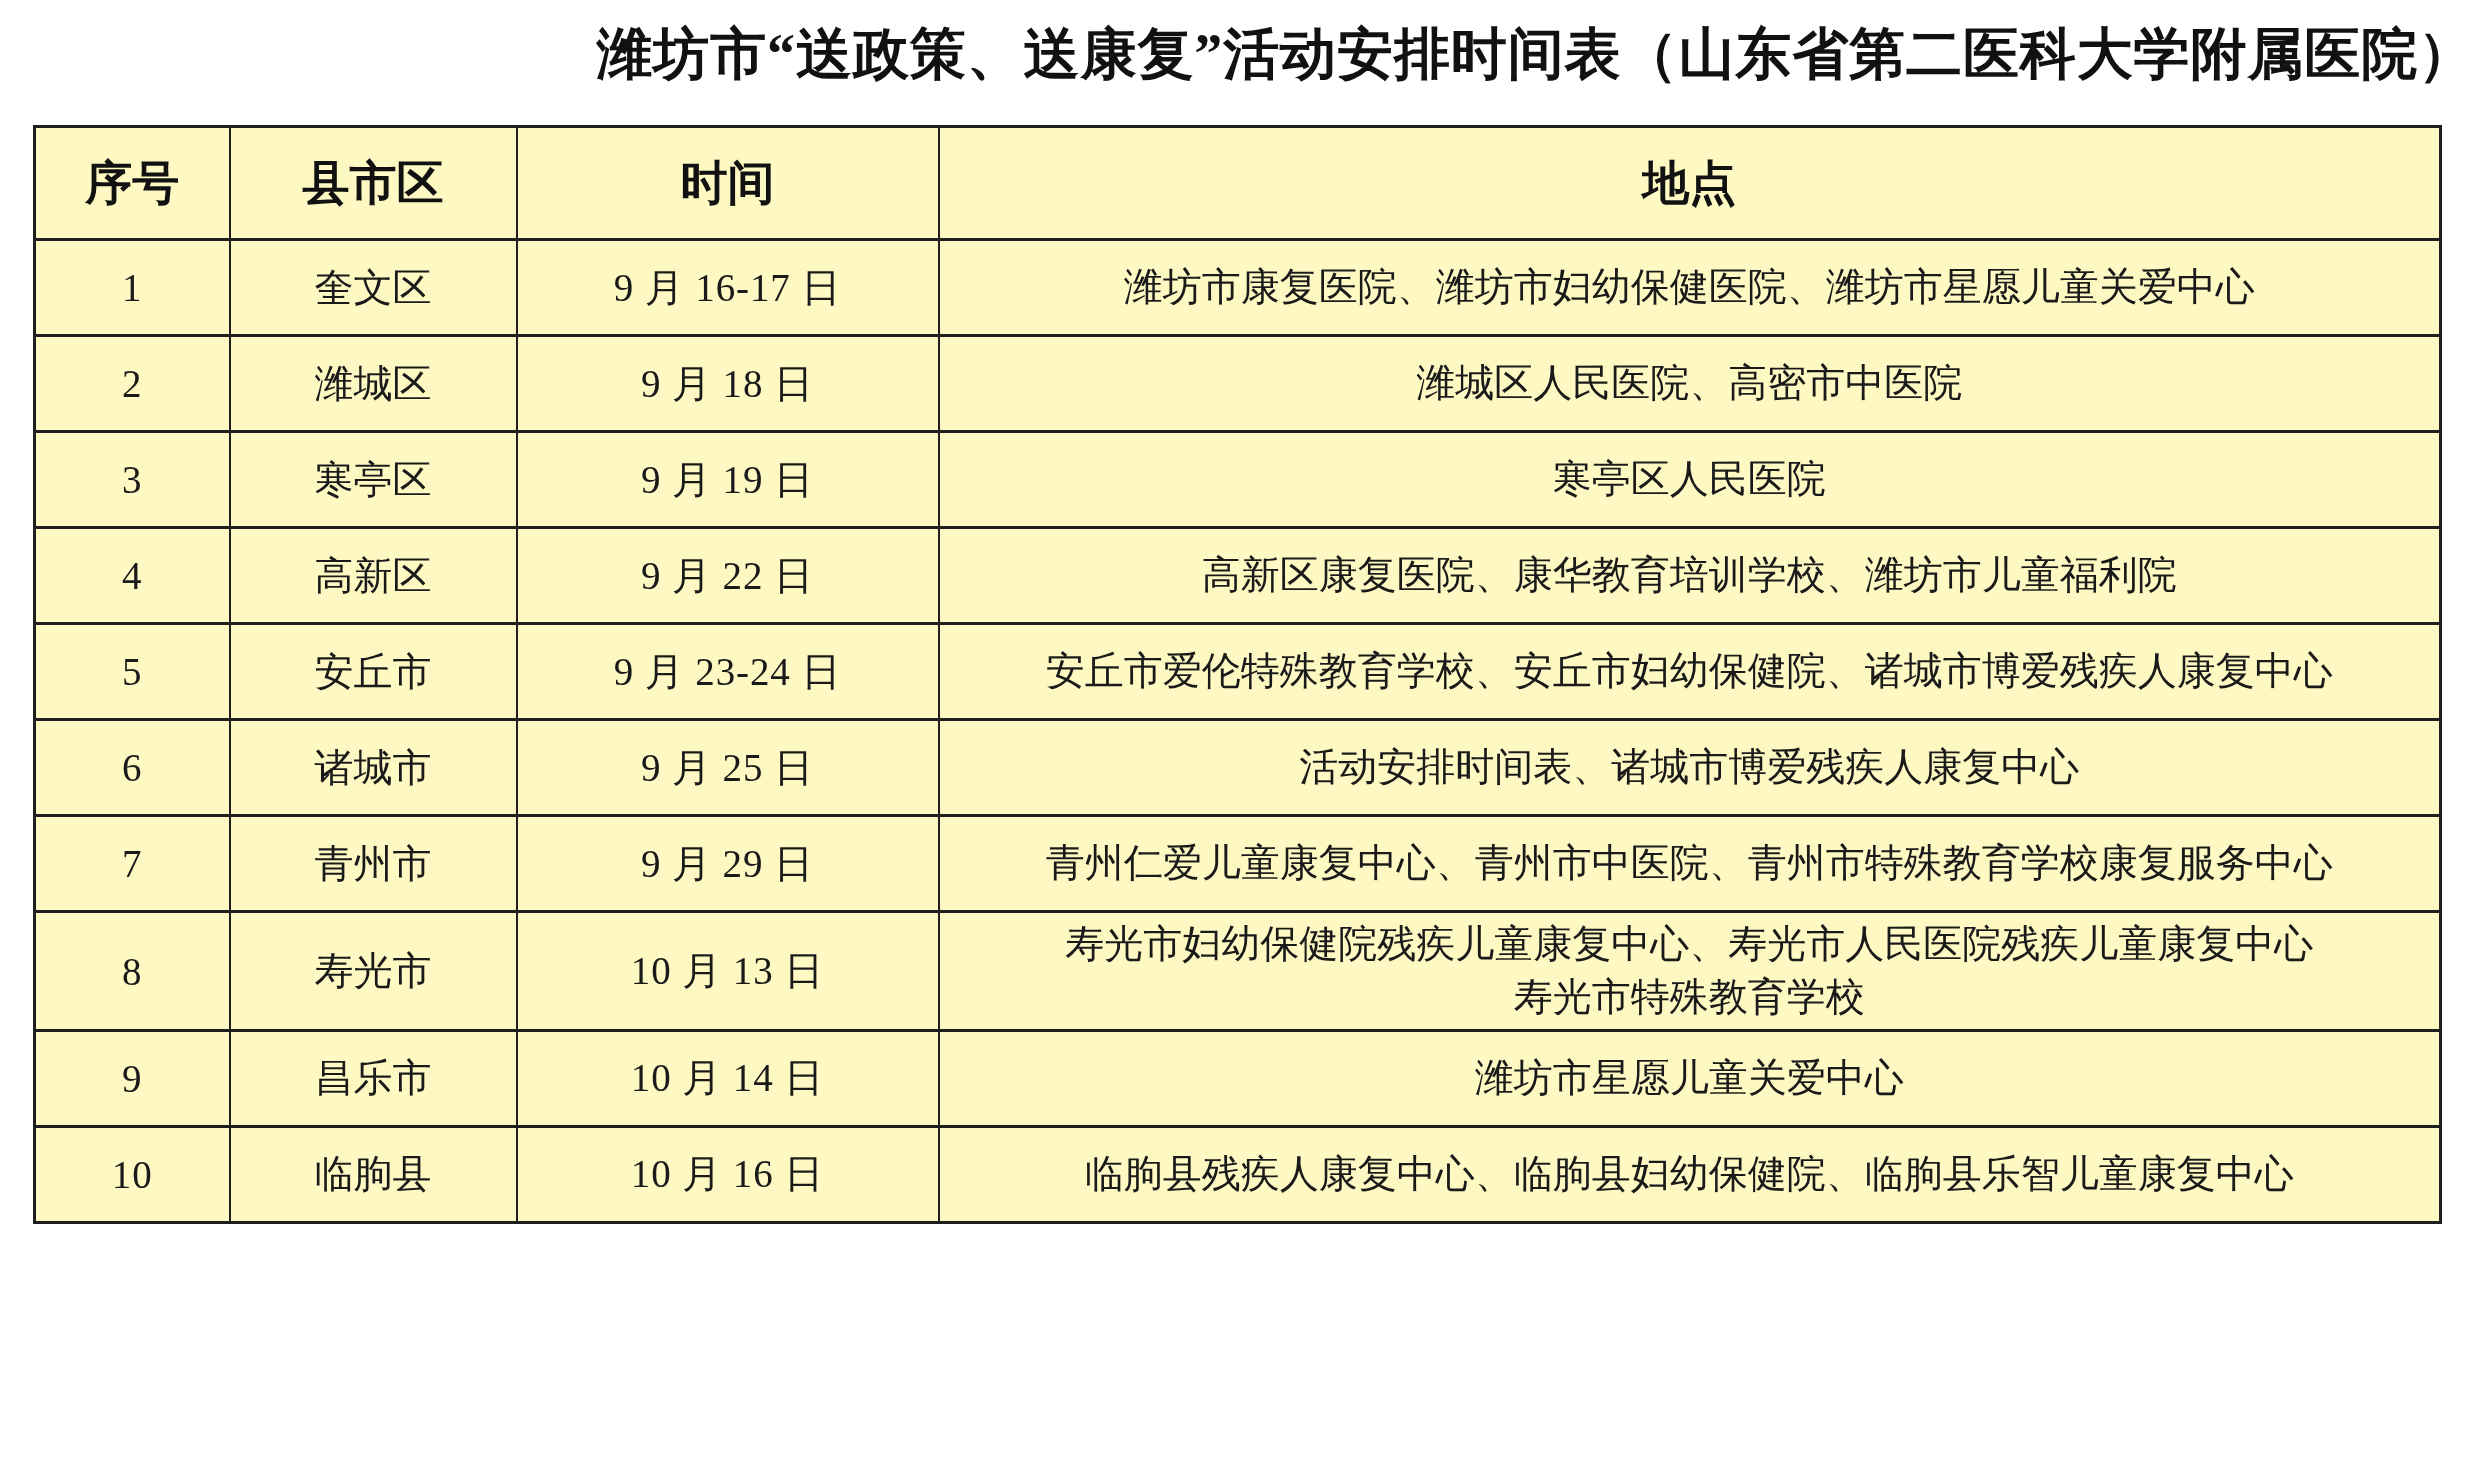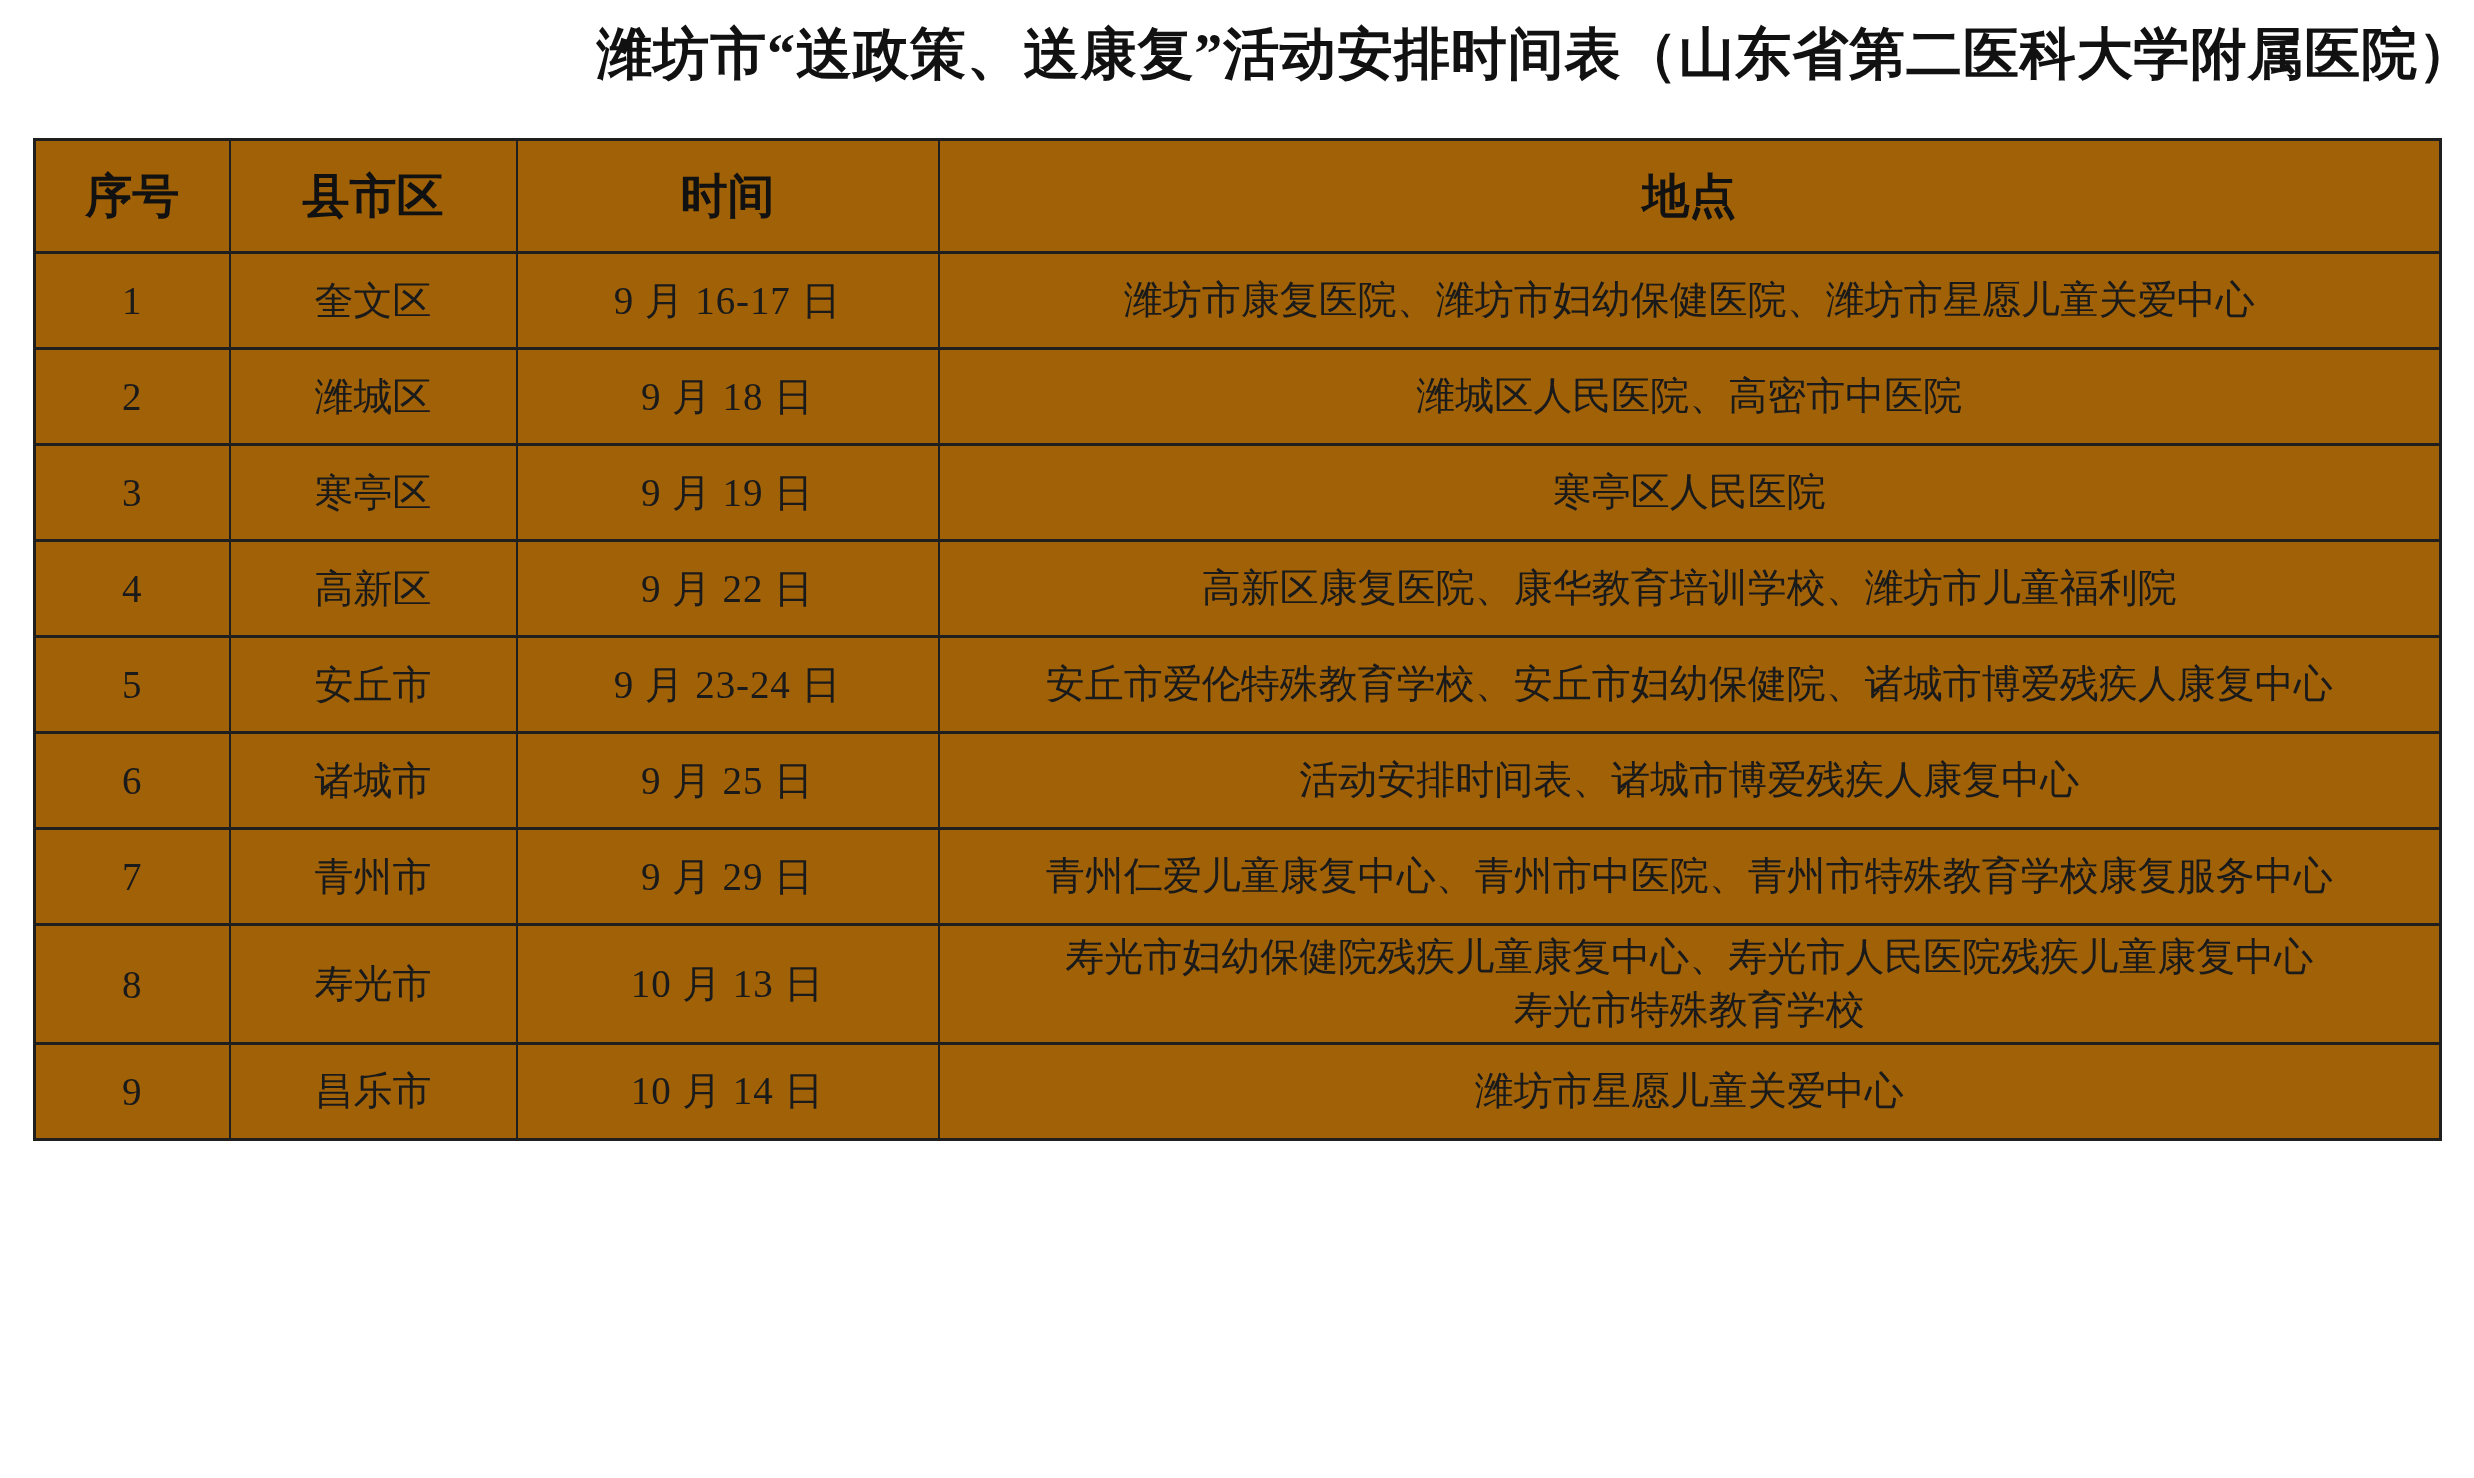--- a/index.html
+++ b/index.html
@@ -23,22 +23,22 @@
     font-size: 56px;
     line-height: 1.45;
     font-weight: bold;
     color: #111111;
     letter-spacing: 0.9px;
   }
   table.schedule {
     border-collapse: collapse;
     table-layout: fixed;
     width: 2405px;
-    margin: 43px auto 0 auto;
-    background: #a16207;
+    margin: 30px auto 0 auto;
+    background: #fef9c3;
   }
   table.schedule th,
   table.schedule td {
     border-left: 2.6px solid #1f1f1f;
     border-right: 2.6px solid #1f1f1f;
     border-top: 3.5px solid #1f1f1f;
     border-bottom: 3.5px solid #1f1f1f;
     text-align: center;
     vertical-align: middle;
     padding: 5.2px 15.6px;
@@ -136,17 +136,23 @@
           <td class="num">10 月 13 日</td>
           <td class="loc">寿光市妇幼保健院残疾儿童康复中心、寿光市人民医院残疾儿童康复中心
 寿光市特殊教育学校</td>
         </tr>
         <tr>
           <td class="num">9</td>
           <td>昌乐市</td>
           <td class="num">10 月 14 日</td>
           <td class="loc">潍坊市星愿儿童关爱中心</td>
         </tr>
+        <tr>
+          <td class="num">10</td>
+          <td>临朐县</td>
+          <td class="num">10 月 16 日</td>
+          <td class="loc">临朐县残疾人康复中心、临朐县妇幼保健院、临朐县乐智儿童康复中心</td>
+        </tr>
       </tbody>
   </table>
 
 </div>
 
 
 </body></html>

